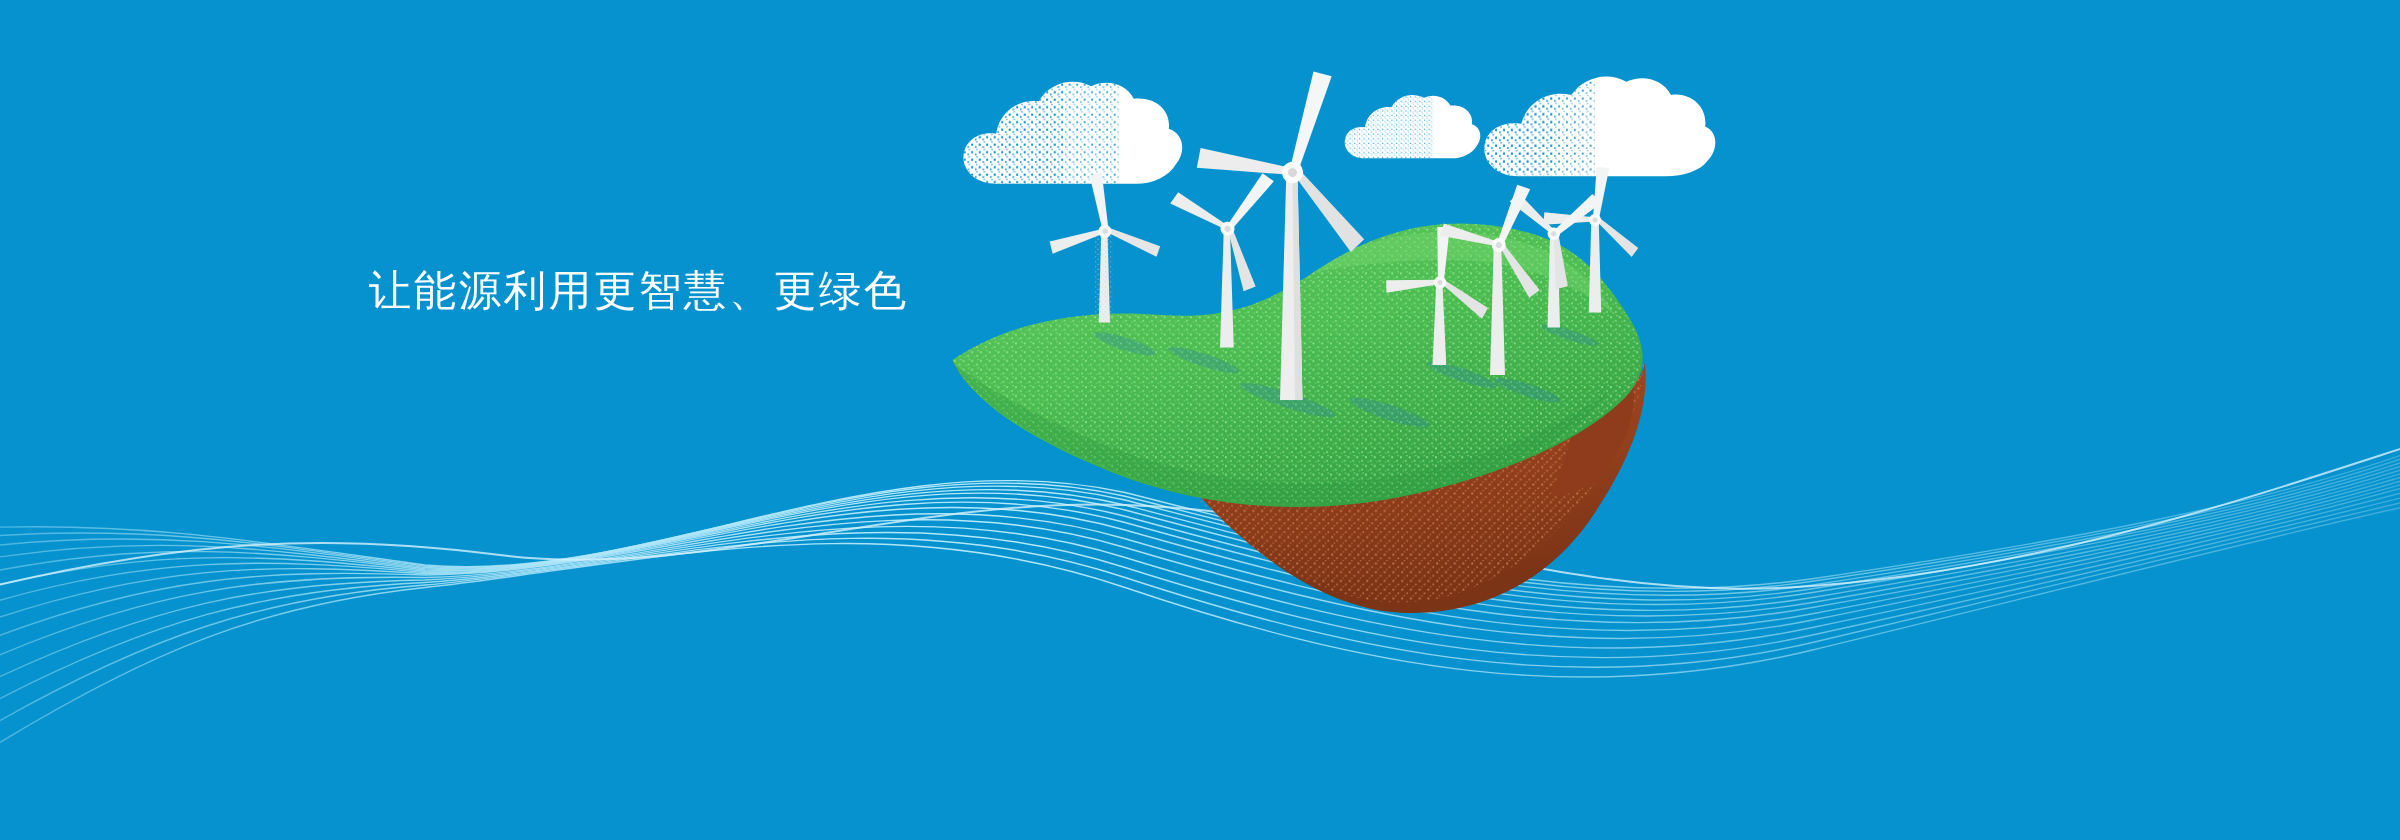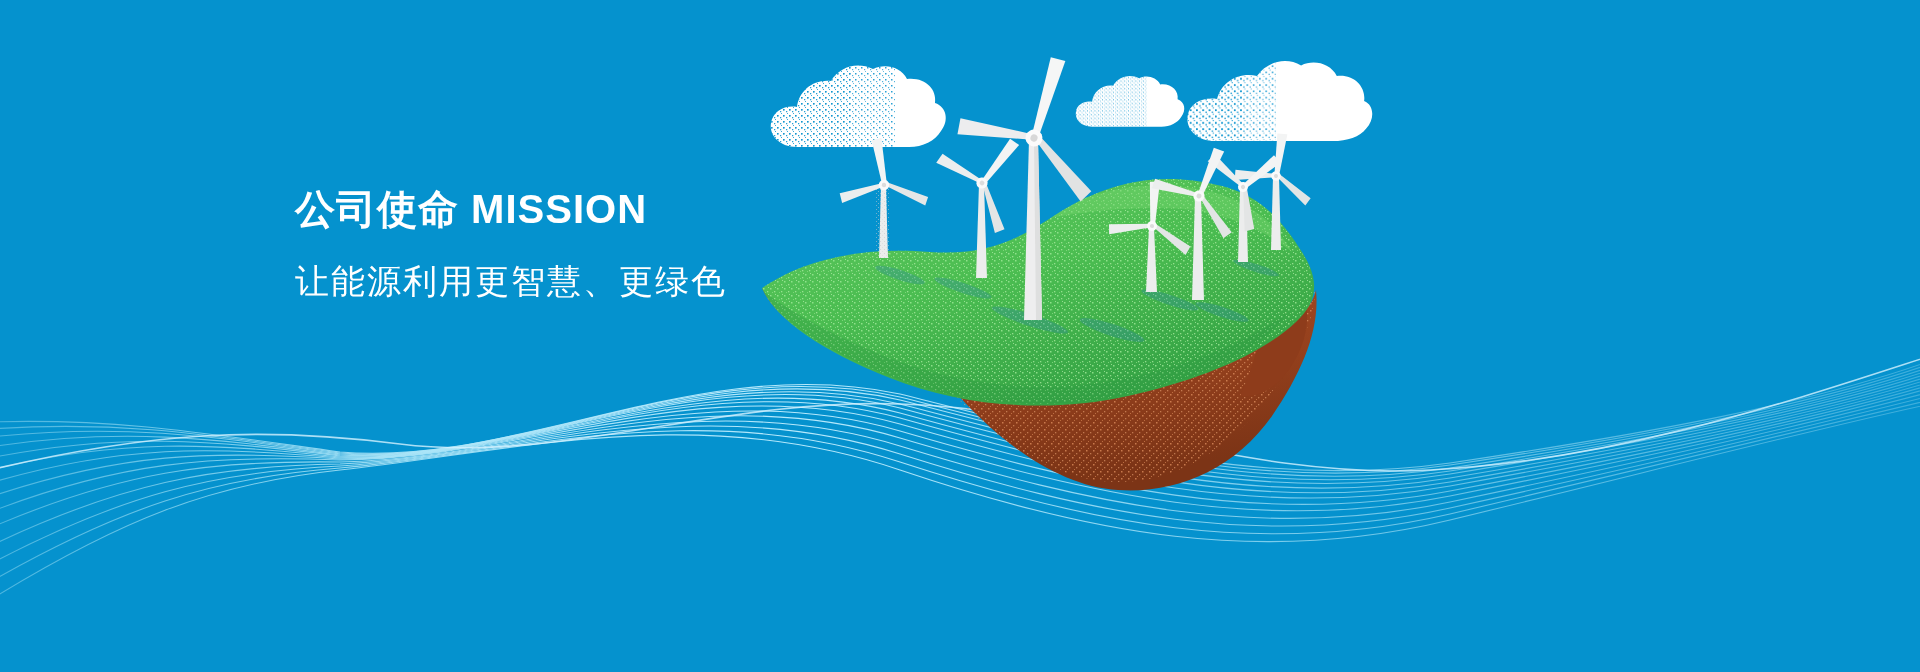--- a/index.html
+++ b/index.html
@@ -315,17 +315,16 @@
           <path d="M0,0 L4,3 L64,46 L71,33 L6,-3 Z" fill="#e1e3e3"></path>
           <circle cx="0" cy="0" r="8.5" fill="#fbfbfb"></circle>
           <circle cx="0" cy="0" r="3.6" fill="#d8d8d8"></circle>
         </g>
       </g>
 
     </svg>
   </div>
 
   <div id="text-block">
-    <div id="headline">公司使命 MISSION</div>
     <div id="subtitle">让能源利用更智慧、更绿色</div>
   </div>
 
 </div>
 
 </body></html>

